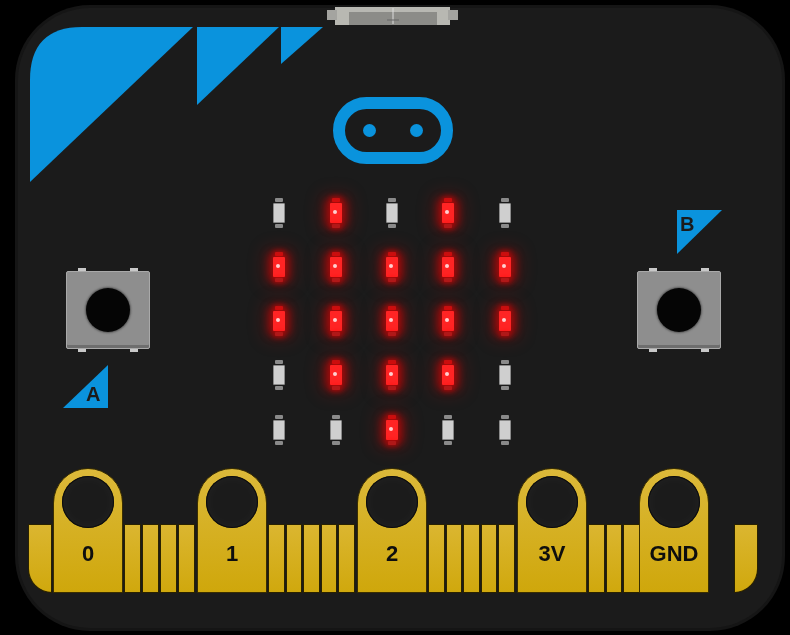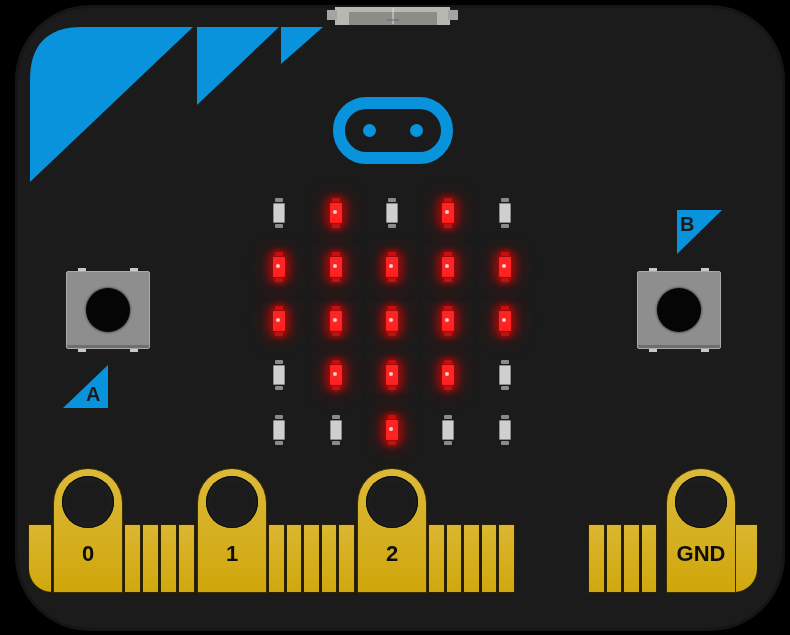--- a/index.html
+++ b/index.html
@@ -260,18 +260,23 @@
   <div class="pad" style="left:169px">
     <div class="shape"></div>
     <div class="ring"></div>
     <div class="lbl">1</div>
   </div>
   <div class="pad" style="left:329px">
     <div class="shape"></div>
     <div class="ring"></div>
     <div class="lbl">2</div>
   </div>
-  <div class="pad" style="left:638px">
+  <div class="pad" style="left:489px">
+    <div class="shape"></div>
+    <div class="ring"></div>
+    <div class="lbl">3V</div>
+  </div>
+  <div class="pad" style="left:611px">
     <div class="shape"></div>
     <div class="ring"></div>
     <div class="lbl">GND</div>
   </div>
 </div>
 
 </body></html>

